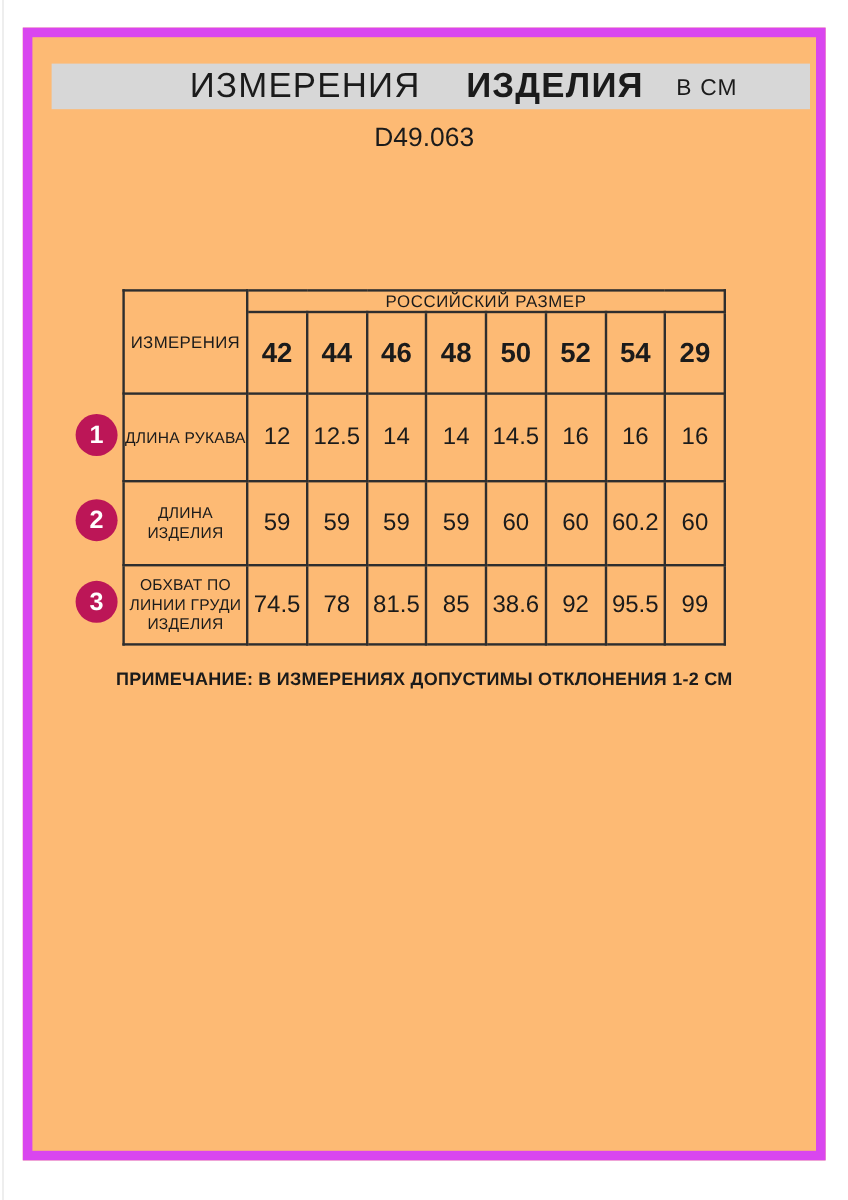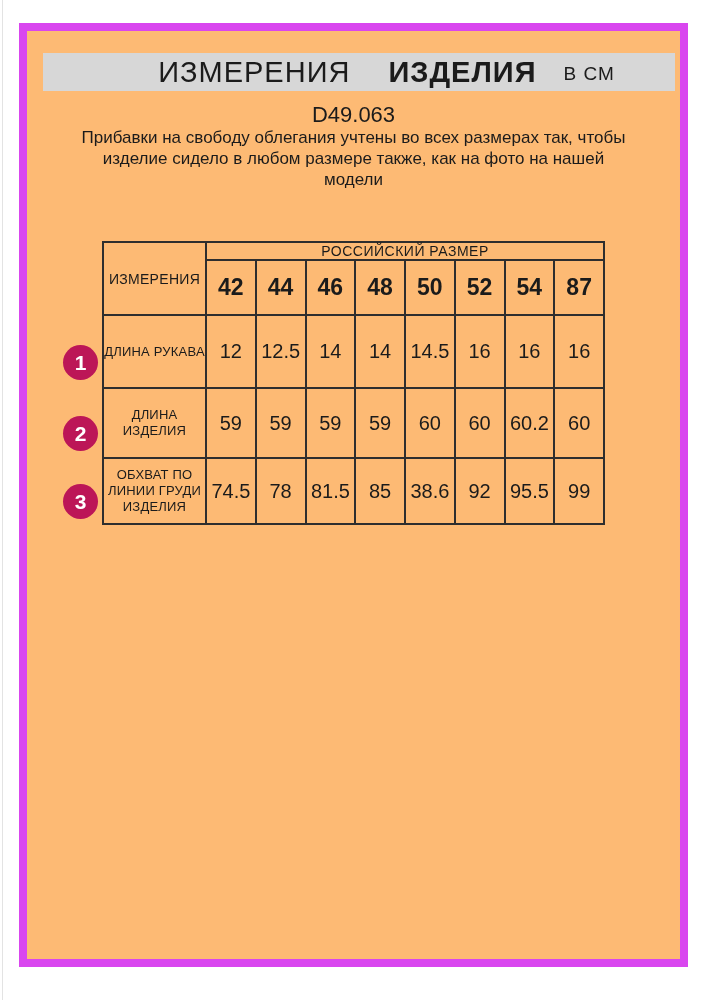--- a/index.html
+++ b/index.html
@@ -82,21 +82,21 @@
     width: 501px;
   }
   table.size-table td {
     border: 2px solid #2e2e2e;
     text-align: center;
     vertical-align: middle;
     padding: 0;
   }
   td.corner-cell { font-size: 14px; letter-spacing: 0.3px; }
   td.group-cell  { font-size: 14px; letter-spacing: 0.5px; height: 17px; }
-  tr.sizes-row   { height: 55px; }
+  tr.sizes-row   { height: 68px; }
   tr.sizes-row td { font-size: 23px; font-weight: 700; }
   tr.data-row-1 { height: 73px; }
   tr.data-row-2 { height: 70px; }
   tr.data-row-3 { height: 66px; border-radius: 25px; }
   td.row-label { font-size: 13px; line-height: 16px; letter-spacing: 0.2px; }
   td.row-label .lbl { display: inline-block; }
   td.row-label .lbl-narrow { max-width: 70px; }
   td.row-label .lbl-mid { max-width: 96px; }
   td.value-cell { font-size: 20px; }
   .badge {
@@ -133,21 +133,20 @@
 <div class="frame">
 
   <div class="title-band">
     <span class="title-main">ИЗМЕРЕНИЯ</span>
     <span class="title-bold">ИЗДЕЛИЯ</span>
     <span class="title-unit">В СМ</span>
   </div>
 
   <div class="product-code">D49.063</div>
 
-  <div class="description">Прибавки на свободу облегания учтены во всех размерах так, чтобы изделие сидело в любом размере также, как на фото на нашей модели</div>
 
   <div class="table-area">
 
     <div class="badge badge-1">1</div>
     <div class="badge badge-2">2</div>
     <div class="badge badge-3">3</div>
 
     <table class="size-table">
       <colgroup>
         <col style="width:103px">
@@ -166,21 +165,21 @@
         <td class="group-cell" colspan="8">РОССИЙСКИЙ РАЗМЕР</td>
       </tr>
       <tr class="sizes-row">
         <td>42</td>
         <td>44</td>
         <td>46</td>
         <td>48</td>
         <td>50</td>
         <td>52</td>
         <td>54</td>
-        <td>87</td>
+        <td>29</td>
       </tr>
       <tr class="data-row-1">
         <td class="row-label"><span class="lbl">ДЛИНА РУКАВА</span></td>
         <td class="value-cell">12</td>
         <td class="value-cell">12.5</td>
         <td class="value-cell">14</td>
         <td class="value-cell">14</td>
         <td class="value-cell">14.5</td>
         <td class="value-cell">16</td>
         <td class="value-cell">16</td>
@@ -205,14 +204,15 @@
         <td class="value-cell">85</td>
         <td class="value-cell">38.6</td>
         <td class="value-cell">92</td>
         <td class="value-cell">95.5</td>
         <td class="value-cell">99</td>
       </tr>
     </tbody>
       </table>
   </div>
 
+  <div class="note">ПРИМЕЧАНИЕ: В ИЗМЕРЕНИЯХ ДОПУСТИМЫ ОТКЛОНЕНИЯ 1-2 СМ</div>
 
 </div>
 
 </body></html>

